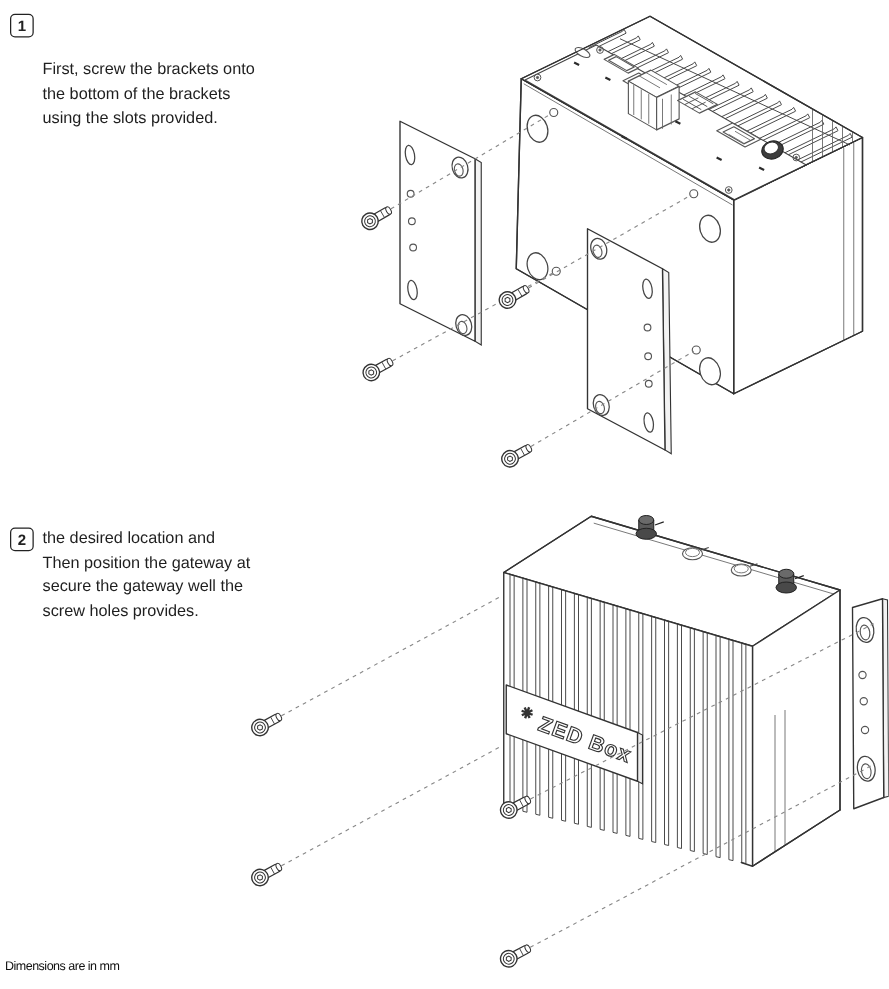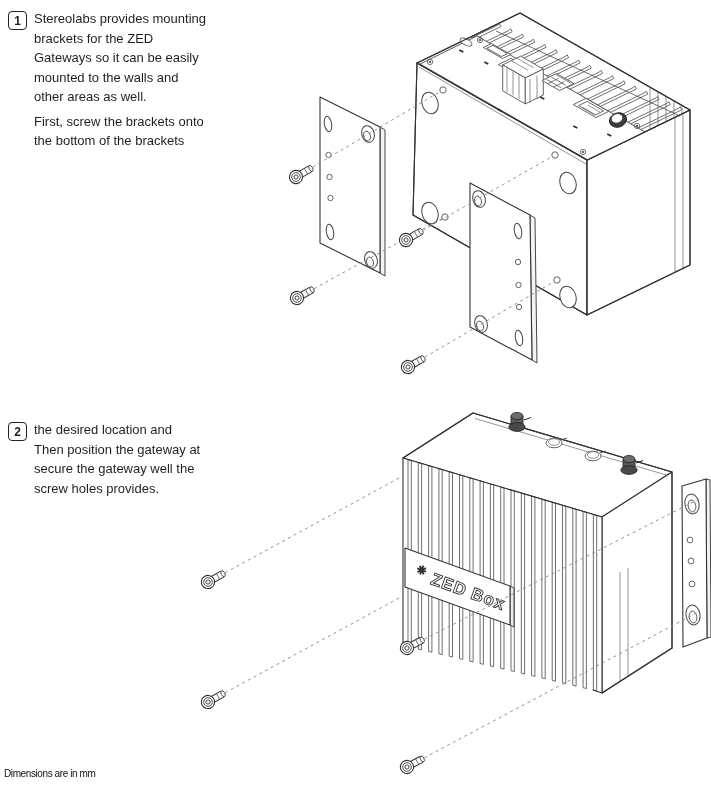--- a/index.html
+++ b/index.html
@@ -4,21 +4,21 @@
 <style>
   html,body{margin:0;padding:0;}
   body{width:711px;height:791px;position:relative;background:#fff;overflow:hidden;
        font-family:"Liberation Sans",sans-serif;color:#1c1c1c;}
   .step{position:absolute;left:8px;}
   #step1{top:9px;} #step2{top:420px;}
   .stepnum{position:absolute;left:0;top:2px;width:17px;height:17px;border:1.6px solid #222;
            border-radius:4px;display:flex;align-items:center;justify-content:center;
            font-size:12px;font-weight:bold;color:#222;background:#fff;}
   .steptext{margin-left:26px;width:210px;font-size:13px;line-height:19.5px;color:#1f1f1f;}
-  .steptext .para2{margin-top:5px;}
+  .steptext .para2{margin-top:36px;}
   .ln{white-space:nowrap;}
   #footer-note{position:absolute;left:4px;top:768px;font-size:10px;font-weight:normal;
                letter-spacing:-0.4px;color:#111;}
   svg{position:absolute;overflow:visible;}
   #diagram1{left:280px;top:0;}
   #diagram2{left:180px;top:400px;}
   .face{fill:#fff;stroke:#333;stroke-width:1.1;stroke-linejoin:round;}
   .edge{fill:none;stroke:#333;stroke-width:1.1;stroke-linejoin:round;stroke-linecap:round;}
   .thin{fill:none;stroke:#666;stroke-width:0.7;}
   .fin{fill:none;stroke:#4a4a4a;stroke-width:0.8;}
@@ -30,30 +30,24 @@
   .mark{fill:#2b2b2b;}
 </style>
 </head>
 <body>
 
 <div class="step" id="step1">
   <div class="stepnum">
     <span>1</span>
   </div>
   <div class="steptext">
-    <div class="para1">
-      <div class="ln">Stereolabs provides mounting</div>
-      <div class="ln">brackets for the ZED</div>
-      <div class="ln">Gateways so it can be easily</div>
-      <div class="ln">mounted to the walls and</div>
-      <div class="ln">other areas as well.</div>
-    </div>
     <div class="para2">
       <div class="ln">First, screw the brackets onto</div>
       <div class="ln">the bottom of the brackets</div>
+      <div class="ln">using the slots provided.</div>
     </div>
   </div>
 </div>
 
 <div class="step" id="step2">
   <div class="stepnum">
     <span>2</span>
   </div>
   <div class="steptext">
     <div class="para1">

